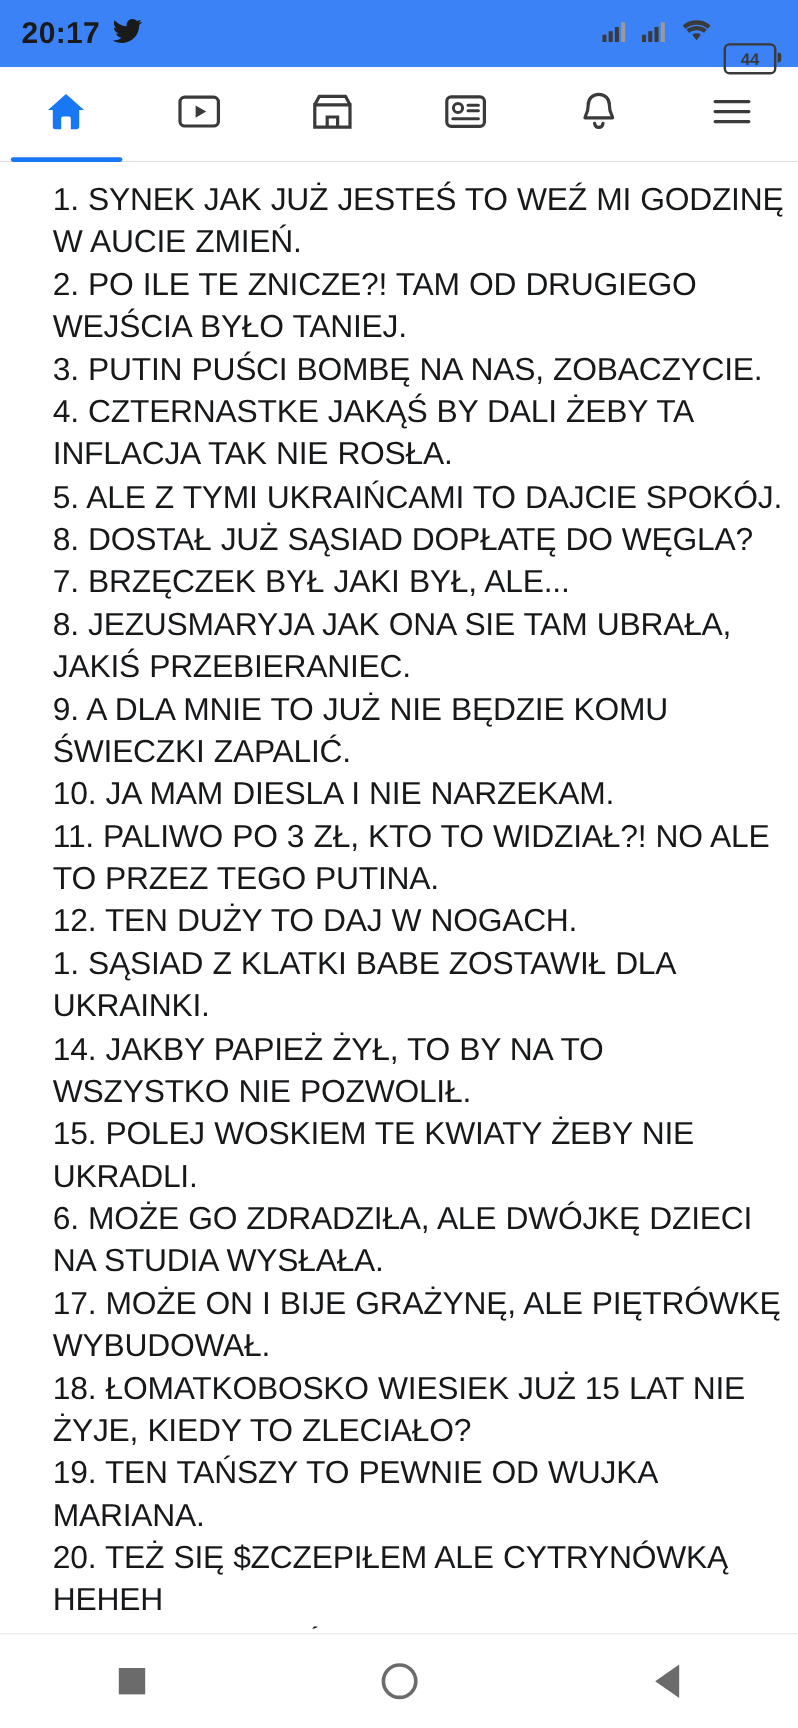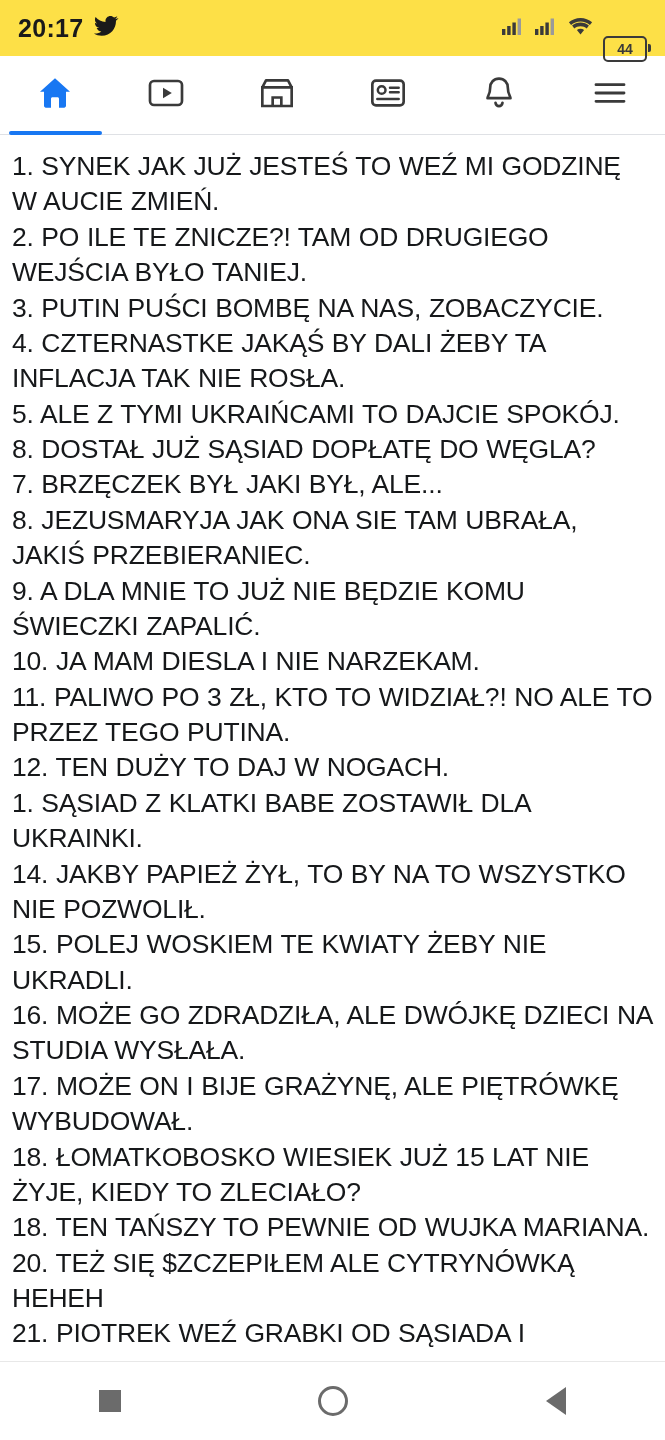--- a/index.html
+++ b/index.html
@@ -17,21 +17,21 @@
   }
 
   
   .status-bar {
     height: 56px;
     display: flex;
     align-items: center;
     justify-content: space-between;
     padding: 4px 18px;
     box-sizing: border-box;
-    background: #fde047;
+    background: #3b82f6;
   }
   .status-left {
     display: flex;
     align-items: center;
     gap: 10px;
   }
   .status-time {
     font-size: 25px;
     font-weight: 700;
     color: #1a1a1a;
@@ -136,20 +136,21 @@
   .nav-triangle {
     width: 0;
     height: 0;
     border-top: 14px solid transparent;
     border-bottom: 14px solid transparent;
     border-right: 20px solid #6b6b6b;
   }
   .content-wrap {
     height: 1222px;
     overflow: hidden;
+    padding-left: 32px;
   }
 </style>
 </head>
 <body>
 
 <div class="status-bar">
   <div class="status-left">
     <span class="status-time">20:17</span>
     <span>
       <svg width="26" height="26" viewBox="0 0 24 24">
@@ -253,24 +254,24 @@
     <div class="post-line">8. DOSTAŁ JUŻ SĄSIAD DOPŁATĘ DO WĘGLA?</div>
     <div class="post-line">7. BRZĘCZEK BYŁ JAKI BYŁ, ALE...</div>
     <div class="post-line">8. JEZUSMARYJA JAK ONA SIE TAM UBRAŁA, JAKIŚ PRZEBIERANIEC.</div>
     <div class="post-line">9. A DLA MNIE TO JUŻ NIE BĘDZIE KOMU ŚWIECZKI ZAPALIĆ.</div>
     <div class="post-line">10. JA MAM DIESLA I NIE NARZEKAM.</div>
     <div class="post-line">11. PALIWO PO 3 ZŁ, KTO TO WIDZIAŁ?! NO ALE TO PRZEZ TEGO PUTINA.</div>
     <div class="post-line">12. TEN DUŻY TO DAJ W NOGACH.</div>
     <div class="post-line">1. SĄSIAD Z KLATKI BABE ZOSTAWIŁ DLA UKRAINKI.</div>
     <div class="post-line">14.  JAKBY PAPIEŻ ŻYŁ, TO BY NA TO WSZYSTKO NIE POZWOLIŁ.</div>
     <div class="post-line">15. POLEJ WOSKIEM TE KWIATY ŻEBY NIE UKRADLI.</div>
-    <div class="post-line">16. MOŻE GO ZDRADZIŁA, ALE DWÓJKĘ DZIECI NA STUDIA WYSŁAŁA.</div>
+    <div class="post-line">6. MOŻE GO ZDRADZIŁA, ALE DWÓJKĘ DZIECI NA STUDIA WYSŁAŁA.</div>
     <div class="post-line">17. MOŻE ON I BIJE GRAŻYNĘ, ALE PIĘTRÓWKĘ WYBUDOWAŁ.</div>
     <div class="post-line">18. ŁOMATKOBOSKO WIESIEK JUŻ 15 LAT NIE ŻYJE, KIEDY TO ZLECIAŁO?</div>
-    <div class="post-line">18. TEN TAŃSZY TO PEWNIE OD WUJKA MARIANA.</div>
+    <div class="post-line">19. TEN TAŃSZY TO PEWNIE OD WUJKA MARIANA.</div>
     <div class="post-line">20. TEŻ SIĘ $ZCZEPIŁEM ALE CYTRYNÓWKĄ HEHEH</div>
     <div class="post-line">21. PIOTREK WEŹ GRABKI OD SĄSIADA I POZAMIATAJ TROCHĘ</div>
   </div>
 </div>
 
 <div class="navbar">
   <div class="nav-square"></div>
   <div class="nav-circle"></div>
   <div class="nav-triangle"></div>
 </div>

